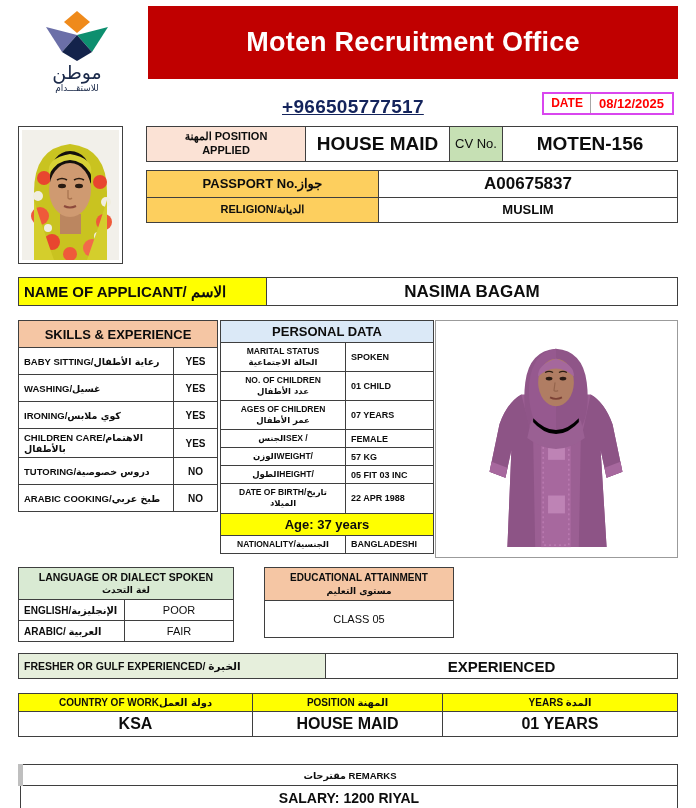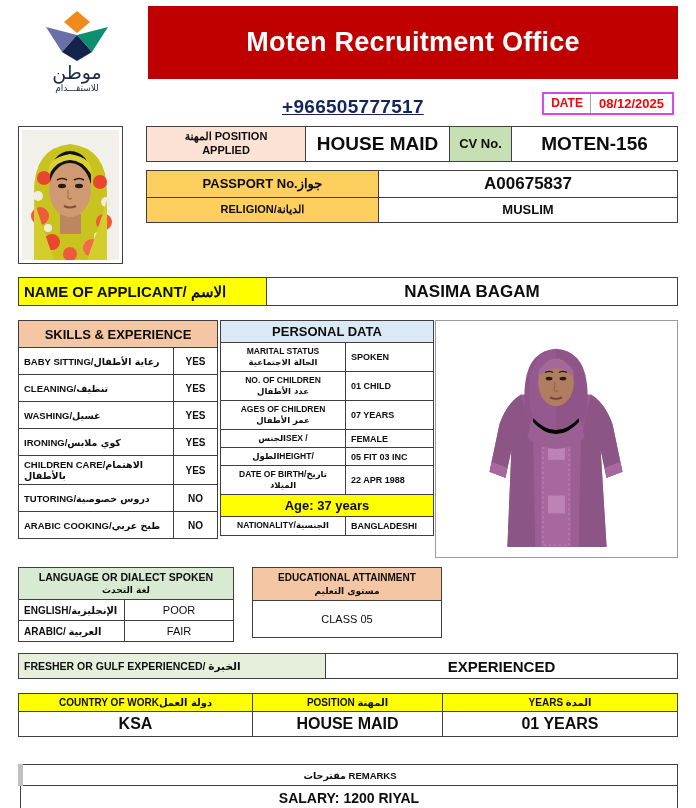--- a/index.html
+++ b/index.html
@@ -68,21 +68,21 @@
   table.grid { border-collapse: collapse; width: 100%; }
   table.grid td { border: 1px solid #3f3f3f; padding: 3px 5px; vertical-align: middle; }
 
   .t-position { width: 100%; }
   .t-position td { height: 34px; }
   .cell-pos-label {
     background: #fbe2d5; font-size: 11px; font-weight: bold; text-align: center;
     width: 159px; line-height: 1.25;
   }
   .cell-pos-value { font-size: 19px; font-weight: bold; text-align: center; width: 144px; }
-  .cell-cvno-label { background: #c6e0b4; font-size: 13px; font-weight: bold; text-align: center; width: 62px; }
+  .cell-cvno-label { background: #c6e0b4; font-size: 13px; font-weight: normal; text-align: center; width: 53px; }
   .cell-cvno-value { font-size: 19px; font-weight: bold; text-align: center; }
 
   .t-passport { margin-top: 8px; width: 394px; }
   .t-passport td { height: 25px; }
   .cell-pp-label { background: #fdcf5e; font-size: 13px; font-weight: bold; text-align: center; width: 232px; }
   .cell-pp-value { font-size: 17px; font-weight: bold; text-align: center; }
   .cell-rel-label { background: #fdcf5e; font-size: 11px; font-weight: bold; text-align: center; }
   .cell-rel-value { font-size: 13px; font-weight: bold; text-align: center; }
 
   
@@ -113,21 +113,21 @@
   .pd-label.inline .ar { display: inline; }
   .pd-val { font-size: 9px; font-weight: bold; padding-left: 6px; }
   .pd-age { background: #ffff00; font-size: 13px; font-weight: bold; text-align: center; padding: 1px 0; }
 
   .photo-full {
     width: 100%; height: 238px; border: 1px solid #9b9b9b; background: #ffffff;
     position: relative; overflow: hidden;
   }
 
   
-  .lang-edu { display: flex; margin-top: 9px; align-items: flex-start; }
+  .lang-edu { display: flex; margin-top: 9px; align-items: flex-start; gap: 12px; }
   .t-lang { width: 216px; flex: 0 0 216px; }
   .lang-head { background: #d9ead3; font-size: 10.5px; font-weight: bold; text-align: center; line-height: 1.3; }
   .lang-head .ar { font-family: "DejaVu Sans", sans-serif; display: block; font-size: 9px; }
   .lang-label { font-size: 10px; font-weight: bold; width: 106px; }
   .lang-label .ar { font-family: "DejaVu Sans", sans-serif; font-weight: bold; }
   .lang-val { font-size: 11px; text-align: center; }
   .t-lang td { height: 21px; }
 
   .t-edu { width: 190px; flex: 0 0 190px; margin-left: 18px; padding-left: 25px; }
   .t-edu td { }
@@ -272,24 +272,20 @@
       <table class="grid t-skills">
         <tbody>
             <tr>
           <td class="skills-head" colspan="2">SKILLS &amp; EXPERIENCE</td>
         </tr>
         <tr>
           <td class="skill-label"><span>BABY SITTING/</span><span class="ar">رعاية الأطفال</span></td>
           <td class="skill-val">YES</td>
         </tr>
         <tr>
-          <td class="skill-label"><span>CLEANING/</span><span class="ar">تنظيف</span></td>
-          <td class="skill-val">YES</td>
-        </tr>
-        <tr>
           <td class="skill-label"><span>WASHING/</span><span class="ar">غسيل</span></td>
           <td class="skill-val">YES</td>
         </tr>
         <tr>
           <td class="skill-label"><span>IRONING/</span><span class="ar">كوي ملابس</span></td>
           <td class="skill-val">YES</td>
         </tr>
         <tr>
           <td class="skill-label"><span>CHILDREN CARE/</span><span class="ar">الاهتمام بالأطفال</span></td>
           <td class="skill-val">YES</td>
@@ -320,20 +316,24 @@
           <td class="pd-label"><span>NO. OF CHILDREN</span><span class="ar">عدد الأطفال</span></td>
           <td class="pd-val">01 CHILD</td>
         </tr>
         <tr>
           <td class="pd-label"><span>AGES OF CHILDREN</span><span class="ar">عمر الأطفال</span></td>
           <td class="pd-val">07 YEARS</td>
         </tr>
         <tr>
           <td class="pd-label inline"><span class="ar">الجنس</span><span>SEX / </span></td>
           <td class="pd-val">FEMALE</td>
+        </tr>
+        <tr>
+          <td class="pd-label inline"><span class="ar">الوزن</span><span>WEIGHT/</span></td>
+          <td class="pd-val">57 KG</td>
         </tr>
         <tr>
           <td class="pd-label inline"><span class="ar">الطول</span><span>HEIGHT/</span></td>
           <td class="pd-val">05 FIT  03 INC</td>
         </tr>
         <tr>
           <td class="pd-label inline"><span>DATE OF BIRTH/</span><span class="ar">تاريخ الميلاد</span></td>
           <td class="pd-val">22 APR 1988</td>
         </tr>
         <tr>

